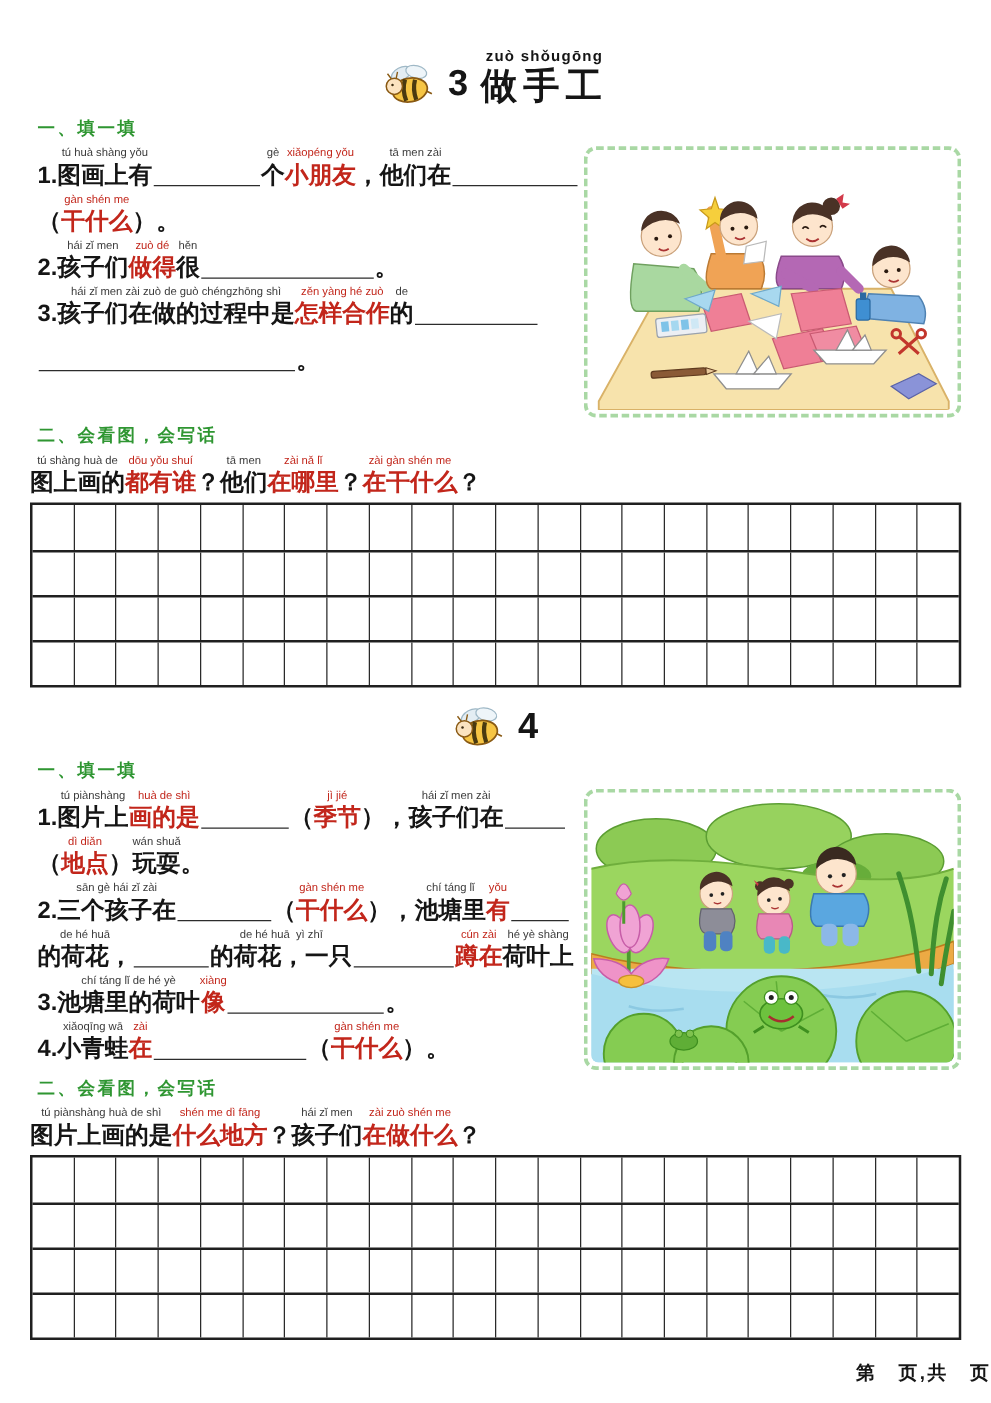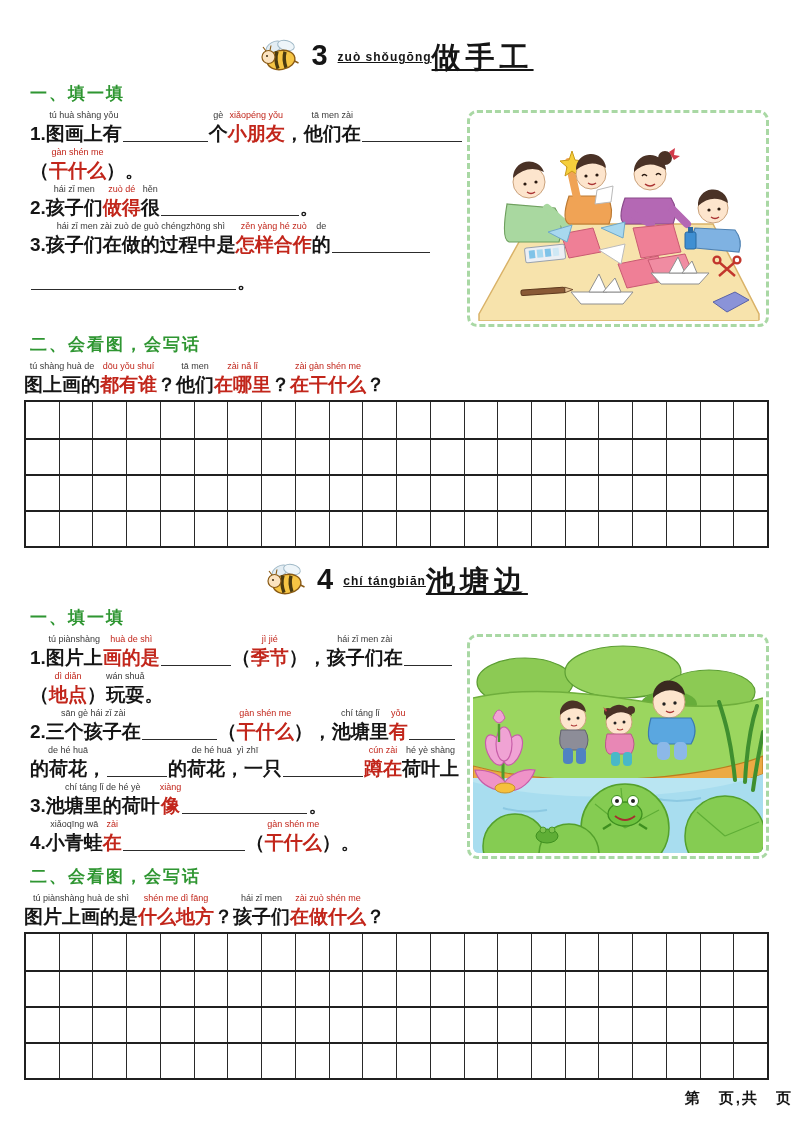--- a/index.html
+++ b/index.html
@@ -11,26 +11,26 @@
     color:#151515;
     position:relative;
     overflow:hidden;
   }
   .page { padding:38px 24px 0 24px; }
 
   
   .title-row { display:flex; justify-content:center; align-items:flex-end; gap:10px; margin-bottom:8px; }
   .bee { display:inline-block; line-height:0; }
   .title-num { font-size:29px; font-weight:bold; line-height:34px; padding-bottom:2px; }
-  .title-col { display:inline-flex; flex-direction:row; align-items:center;text-decoration:underline; }
+  .title-col { display:inline-flex; flex-direction:column; align-items:center; }
   .title-py { font-size:12px; font-weight:bold; letter-spacing:1px; line-height:14px; }
   .title-tx { font-size:29px; font-weight:bold; letter-spacing:5px; line-height:34px; }
 
   
-  .sec-h { font-size:17px; font-weight:bold; margin:6px 0 5px 6px; letter-spacing:2px; }
+  .sec-h { font-size:14px; font-weight:bold; margin:6px 0 5px 6px; letter-spacing:2px; }
 
   
   .fill-row { display:flex; gap:10px; align-items:flex-start; }
   .q-col { flex:1; min-width:0; padding-left:6px; }
   .qline { margin-bottom:1px; white-space:nowrap; }
   .seg { display:inline-block; text-align:center; vertical-align:bottom; }
   .seg .py { display:block; font-size:9px; line-height:11px; white-space:pre; color:#3a3a3a; }
   .seg .tx { display:block; font-size:19px; font-weight:600; line-height:25px; white-space:pre; }
   .blank { display:inline-block; vertical-align:bottom; height:4px; margin:0 1px 4px 1px; border-bottom:1.8px solid #2c2c2c; }
 
@@ -283,24 +283,20 @@
           <ellipse cx="22" cy="22" rx="14" ry="9.5" fill="#f6c544" stroke="#8a5a14" stroke-width="1.4" transform="rotate(-10 22 22)"></ellipse>
           <path d="M18,13.6 q-2.5,8 1,17" stroke="#4a3a10" stroke-width="3.4" fill="none"></path>
           <path d="M26,13.8 q-2,7.5 1,16" stroke="#4a3a10" stroke-width="3.4" fill="none"></path>
           <circle cx="9.5" cy="19" r="6.5" fill="#fbe3c0" stroke="#8a5a14" stroke-width="1.2"></circle>
           <circle cx="8" cy="18" r="1" fill="#3a2a10"></circle>
           <path d="M7,13 l-3,-4 M11,12.5 l1,-5" stroke="#8a5a14" stroke-width="1.1" fill="none"></path>
           <path d="M35.5,23 l4,2" stroke="#8a5a14" stroke-width="1.4"></path>
         </svg>
       </span>
       <span class="title-num">4</span>
-      <span class="title-col">
-        <span class="title-py">chí tángbiān</span>
-        <span class="title-tx">池塘边</span>
-      </span>
     </div>
 
     <h2 class="sec-h" style="color: rgb(47, 150, 50);">一、填一填</h2>
 
     <div class="fill-row">
       <div class="q-col">
           <div class="qline"><span class="seg"><span class="py"> </span><span class="tx">1.</span></span><span class="seg"><span class="py">tú piànshàng</span><span class="tx">图片上</span></span><span class="seg"><span class="py" style="color: rgb(194, 38, 27);">huà de shì</span><span class="tx" style="color: rgb(194, 38, 27);">画的是</span></span><span class="blank" style="width: 70px;"></span><span class="seg"><span class="py"> </span><span class="tx">（</span></span><span class="seg"><span class="py" style="color: rgb(194, 38, 27);">jì jié</span><span class="tx" style="color: rgb(194, 38, 27);">季节</span></span><span class="seg"><span class="py"> </span><span class="tx">），</span></span><span class="seg"><span class="py">hái zǐ men zài</span><span class="tx">孩子们在</span></span><span class="blank" style="width: 48px;"></span></div>
           <div class="qline"><span class="seg"><span class="py"> </span><span class="tx">（</span></span><span class="seg"><span class="py" style="color: rgb(194, 38, 27);">dì diǎn</span><span class="tx" style="color: rgb(194, 38, 27);">地点</span></span><span class="seg"><span class="py"> </span><span class="tx">）</span></span><span class="seg"><span class="py">wán shuǎ</span><span class="tx">玩耍</span></span><span class="seg"><span class="py"> </span><span class="tx">。</span></span></div>
           <div class="qline"><span class="seg"><span class="py"> </span><span class="tx">2.</span></span><span class="seg"><span class="py">sān gè hái zǐ zài</span><span class="tx">三个孩子在</span></span><span class="blank" style="width: 75px;"></span><span class="seg"><span class="py"> </span><span class="tx">（</span></span><span class="seg"><span class="py" style="color: rgb(194, 38, 27);">gàn shén me</span><span class="tx" style="color: rgb(194, 38, 27);">干什么</span></span><span class="seg"><span class="py"> </span><span class="tx">），</span></span><span class="seg"><span class="py">chí táng lǐ</span><span class="tx">池塘里</span></span><span class="seg"><span class="py" style="color: rgb(194, 38, 27);">yǒu</span><span class="tx" style="color: rgb(194, 38, 27);">有</span></span><span class="blank" style="width: 46px;"></span></div>
           <div class="qline"><span class="seg"><span class="py">de hé huā</span><span class="tx">的荷花，</span></span><span class="blank" style="width: 60px;"></span><span class="seg"><span class="py">de hé huā  yì zhī</span><span class="tx">的荷花，一只</span></span><span class="blank" style="width: 80px;"></span><span class="seg"><span class="py" style="color: rgb(194, 38, 27);">cún zài</span><span class="tx" style="color: rgb(194, 38, 27);">蹲在</span></span><span class="seg"><span class="py">hé yè shàng</span><span class="tx">荷叶上</span></span></div>

